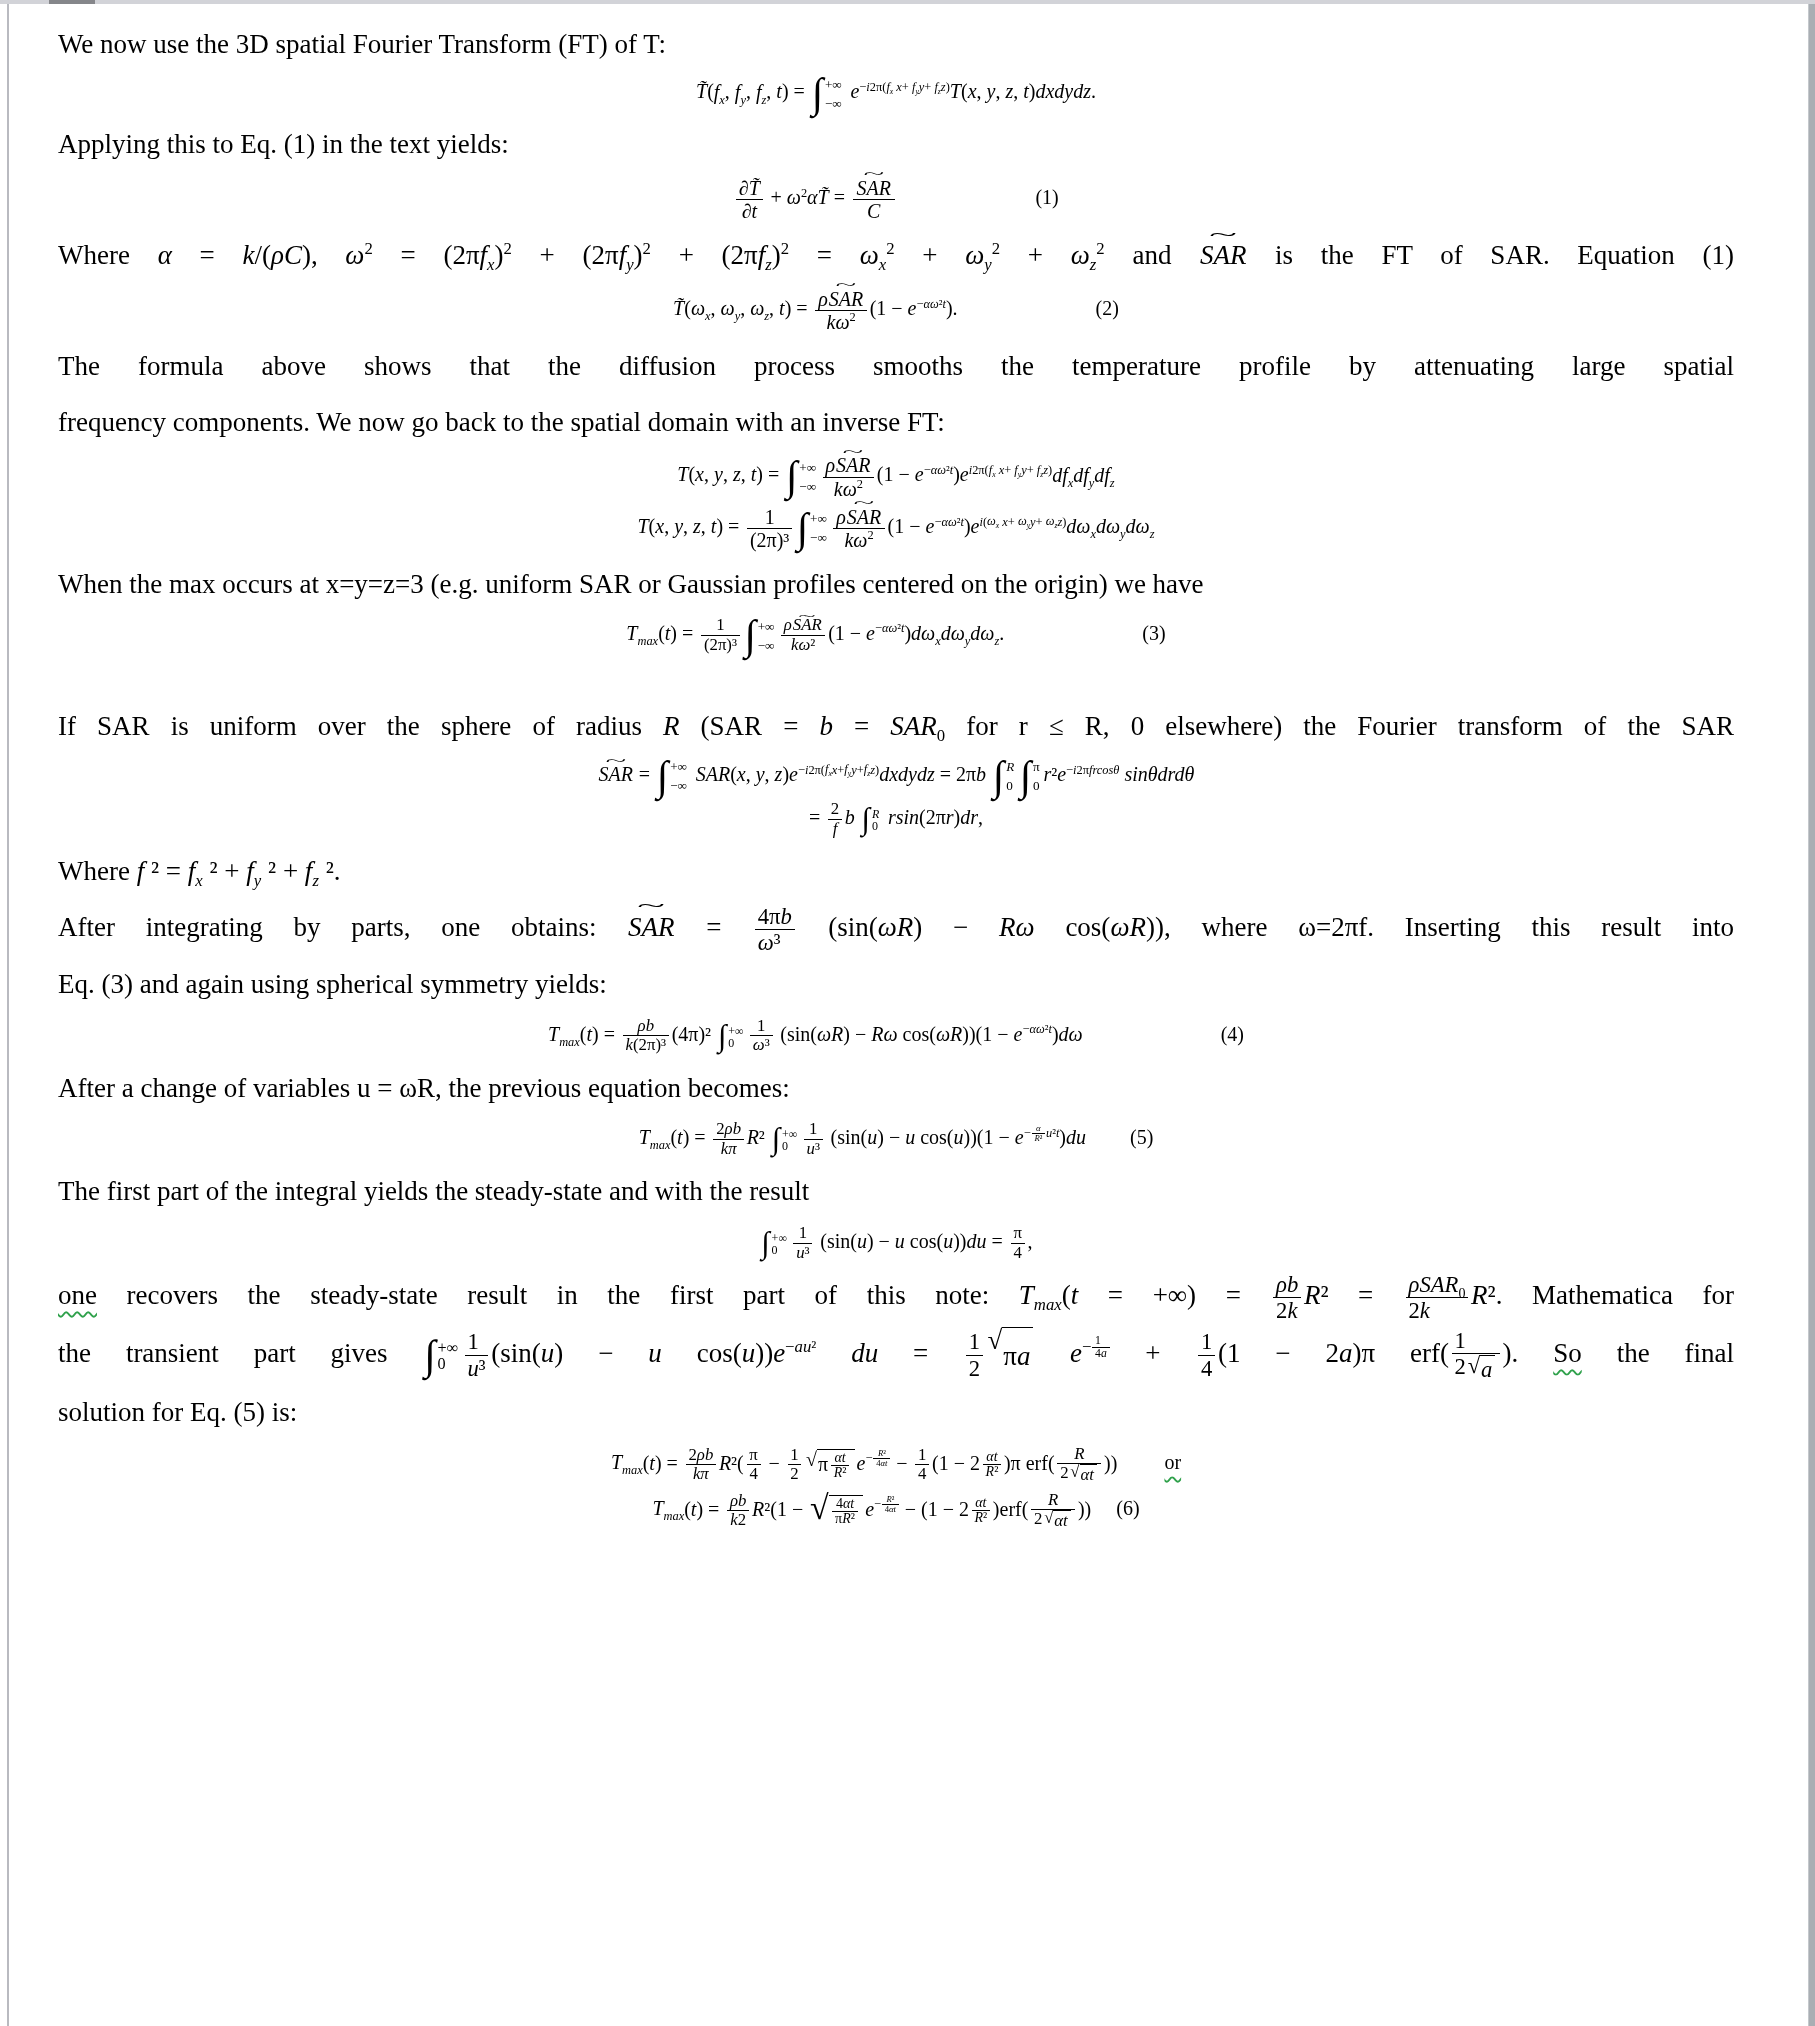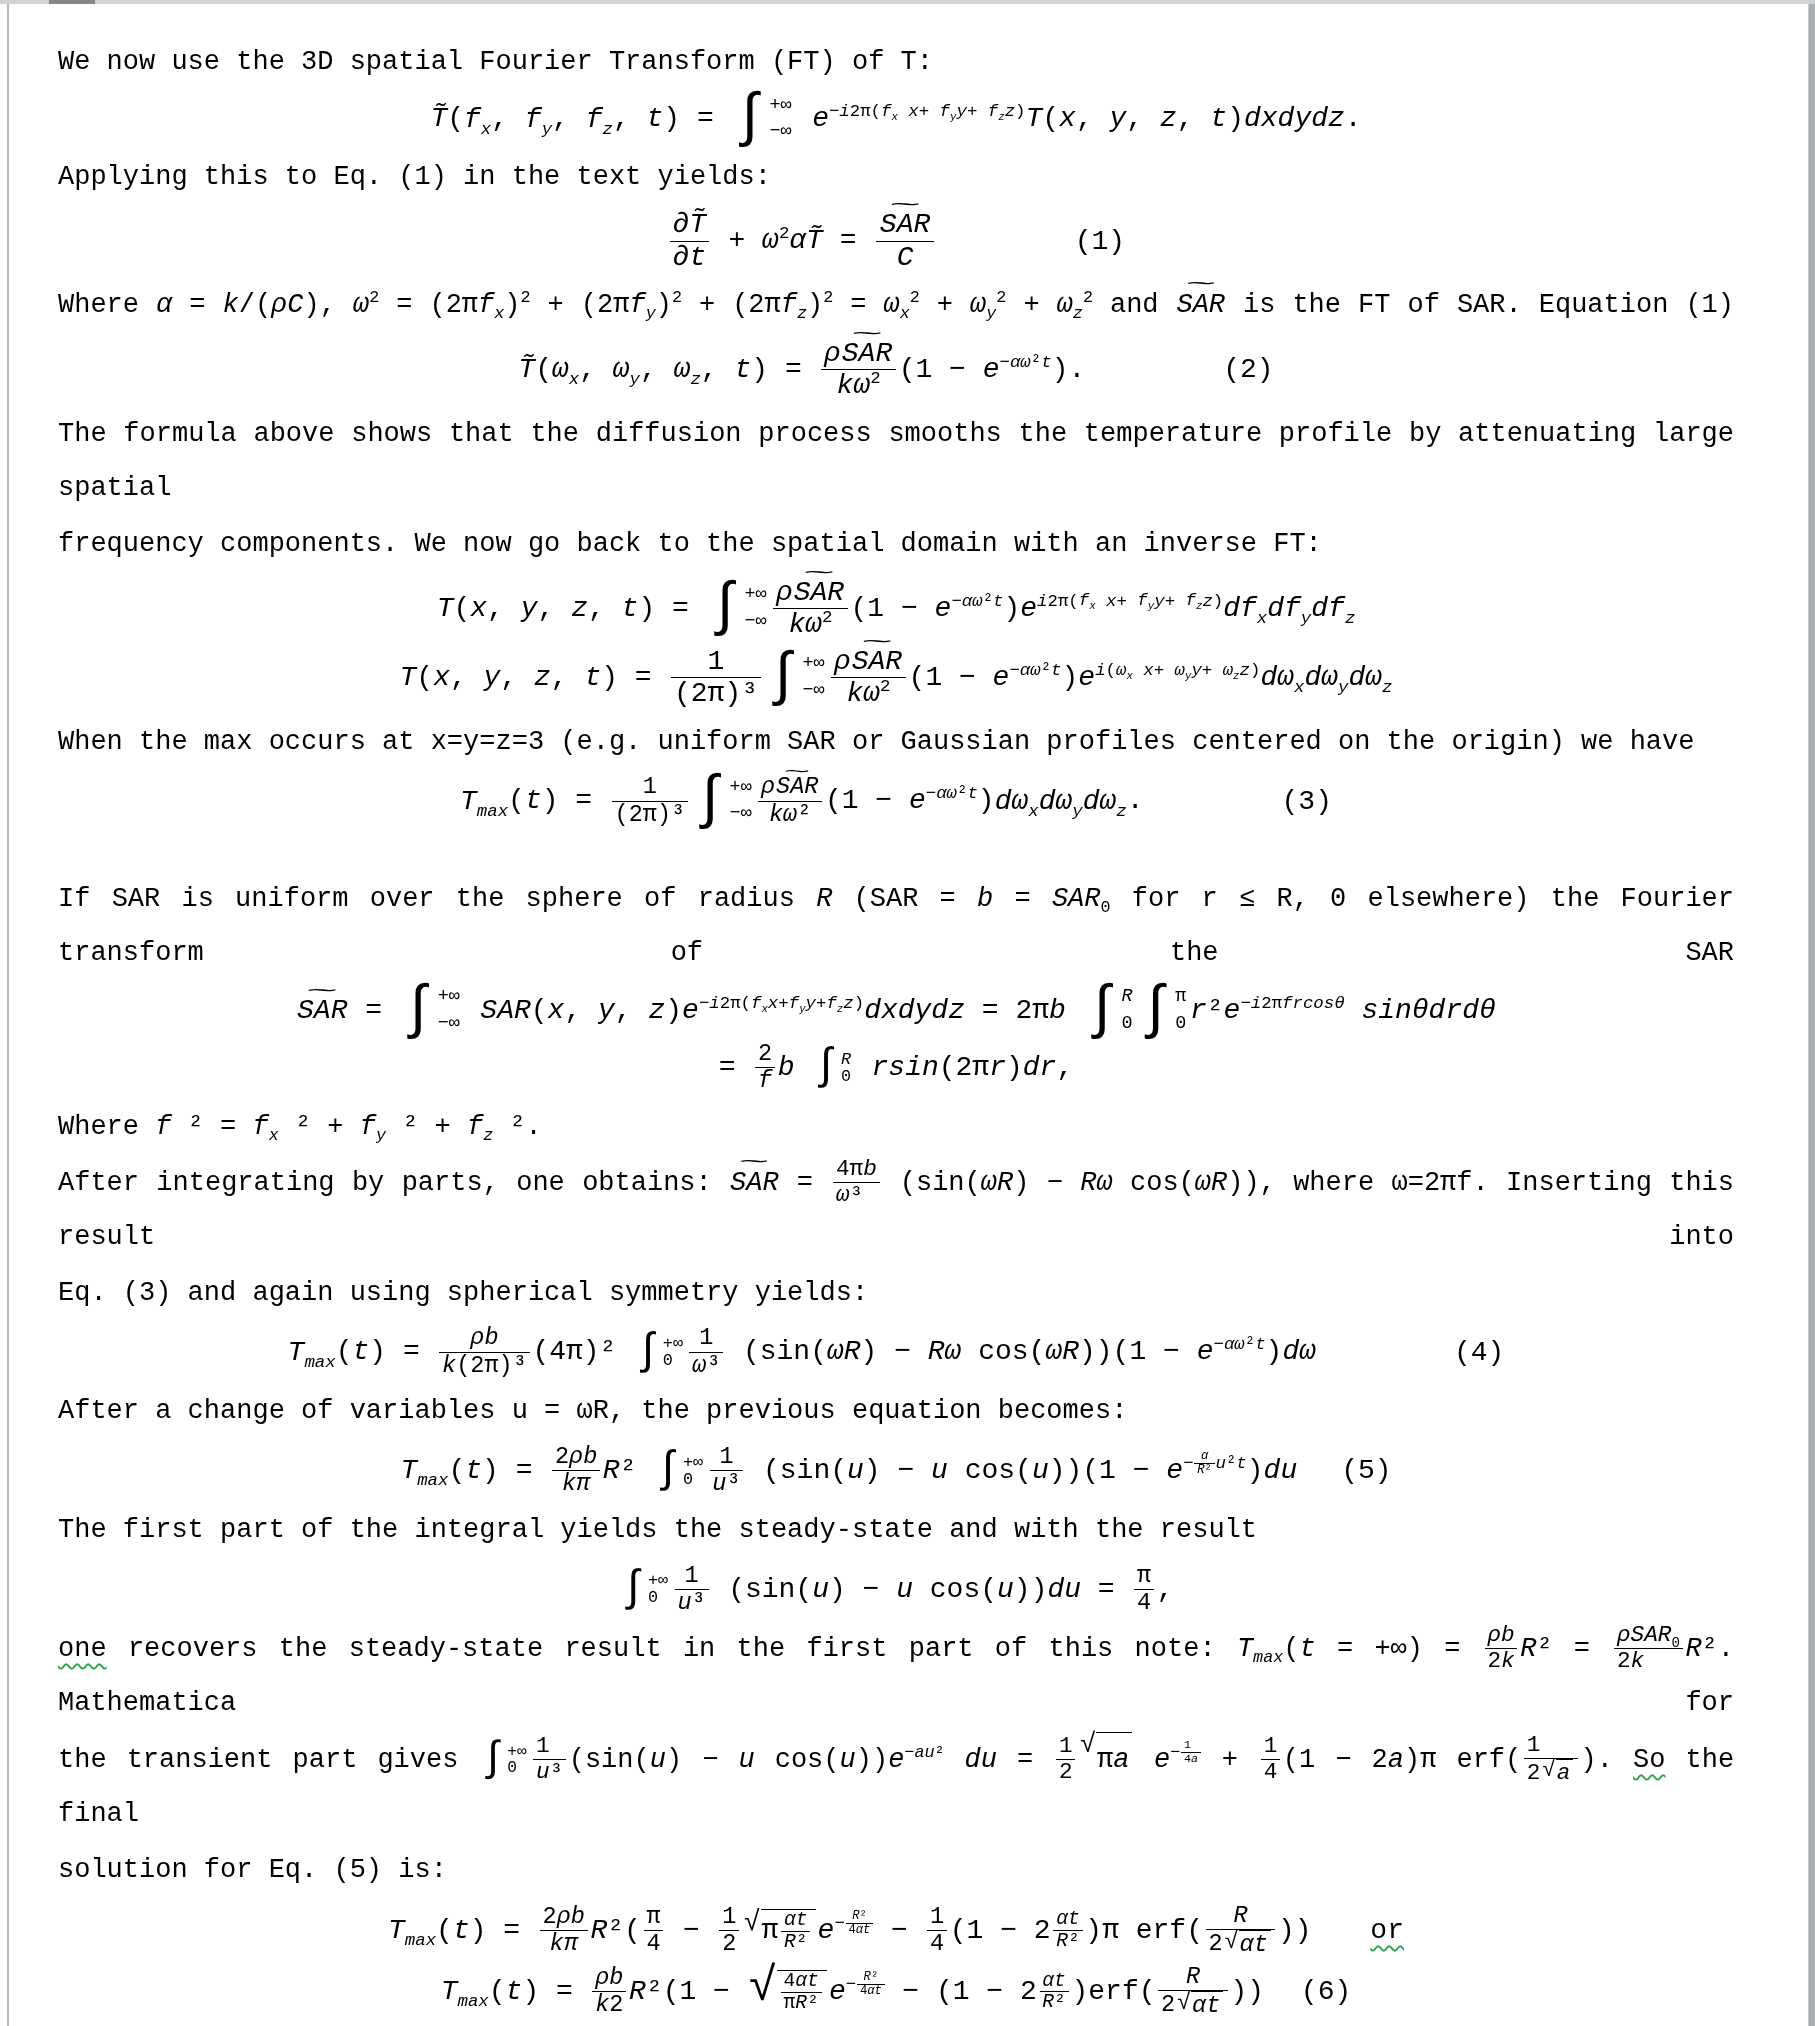--- a/index.html
+++ b/index.html
@@ -6,27 +6,27 @@
   body{
     width:1815px;height:2027px;position:relative;overflow:hidden;background:#ffffff;
     font-family:"Liberation Serif","DejaVu Serif",serif;color:#000;
   }
   
   .topstrip{position:absolute;left:0;top:0;width:100%;height:3.7px;background:var(--top-strip,#d2d3d8);}
   .topstrip-dark{position:absolute;left:49px;top:0;width:46px;height:3.7px;background:var(--top-strip-dark,#85868a);}
   .leftline{position:absolute;left:7.4px;top:3.7px;bottom:0;width:1.8px;background:var(--side-line,#b9bac0);}
   .rightbar{position:absolute;right:0;top:3.7px;bottom:0;width:6.5px;background:var(--scrollbar,#a9aeb3);border-left:0.9px solid #c4c8cc;}
 
-  .content{position:absolute;left:58px;right:81px;top:0;padding-top:33px;font-family:Liberation Mono, monospace;}
+  .content{position:absolute;left:58px;right:81px;top:0;padding-top:15px;}
 
   .p{font-size:27px;line-height:2.0;margin:1.8px 0;text-align:left;}
   .jl{text-align:justify;text-align-last:justify;}
   .mt{margin-top:44px;}
 
-  .eq{font-size:28px;text-align:center;margin:5.5px 0;line-height:1.25;}
+  .eq{font-size:20px;text-align:center;margin:5.5px 0;line-height:1.25;}
 
   i{font-style:italic;}
   sup{font-size:0.62em;vertical-align:super;line-height:0;}
   sub{font-size:0.62em;vertical-align:sub;line-height:0;}
 
   
   .fr{display:inline-block;vertical-align:middle;text-align:center;line-height:1.12;margin:0 2.8px;}
   .fr .n,.fr .d{display:block;padding:0 2.8px;}
   .fr .d{border-top:1.4px solid #000;}
   .fr.sm{font-size:0.84em;}

